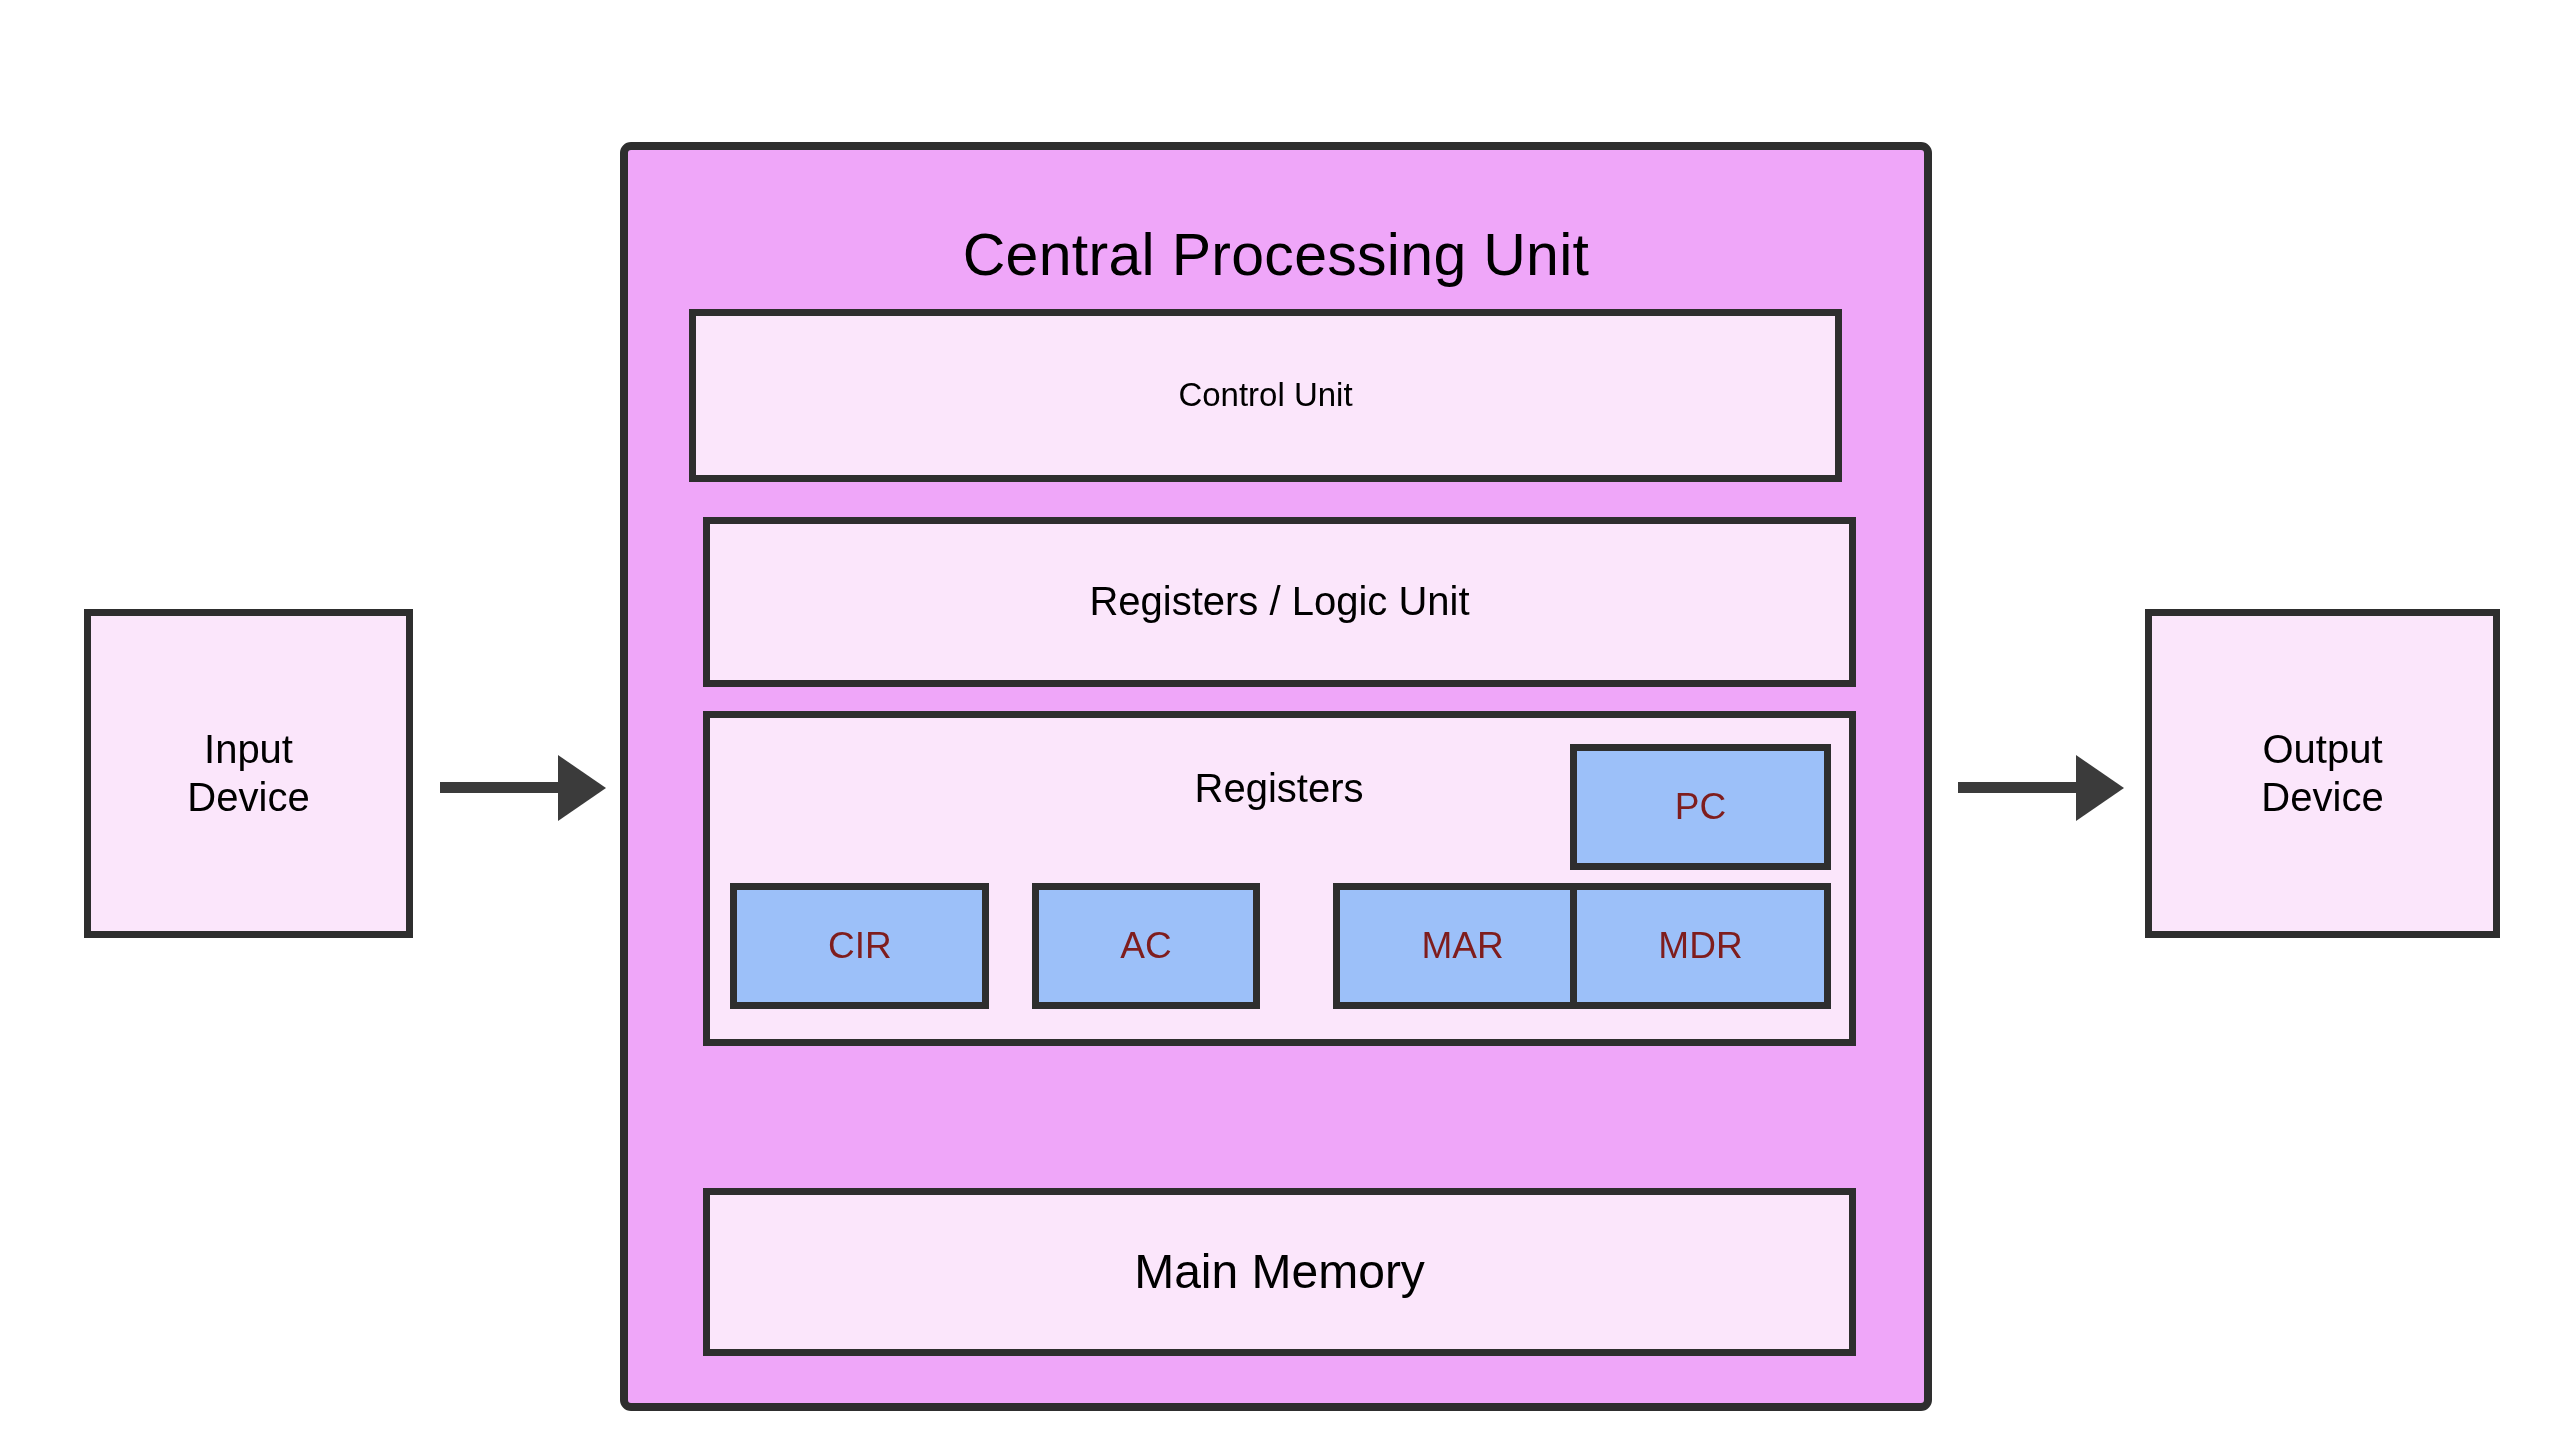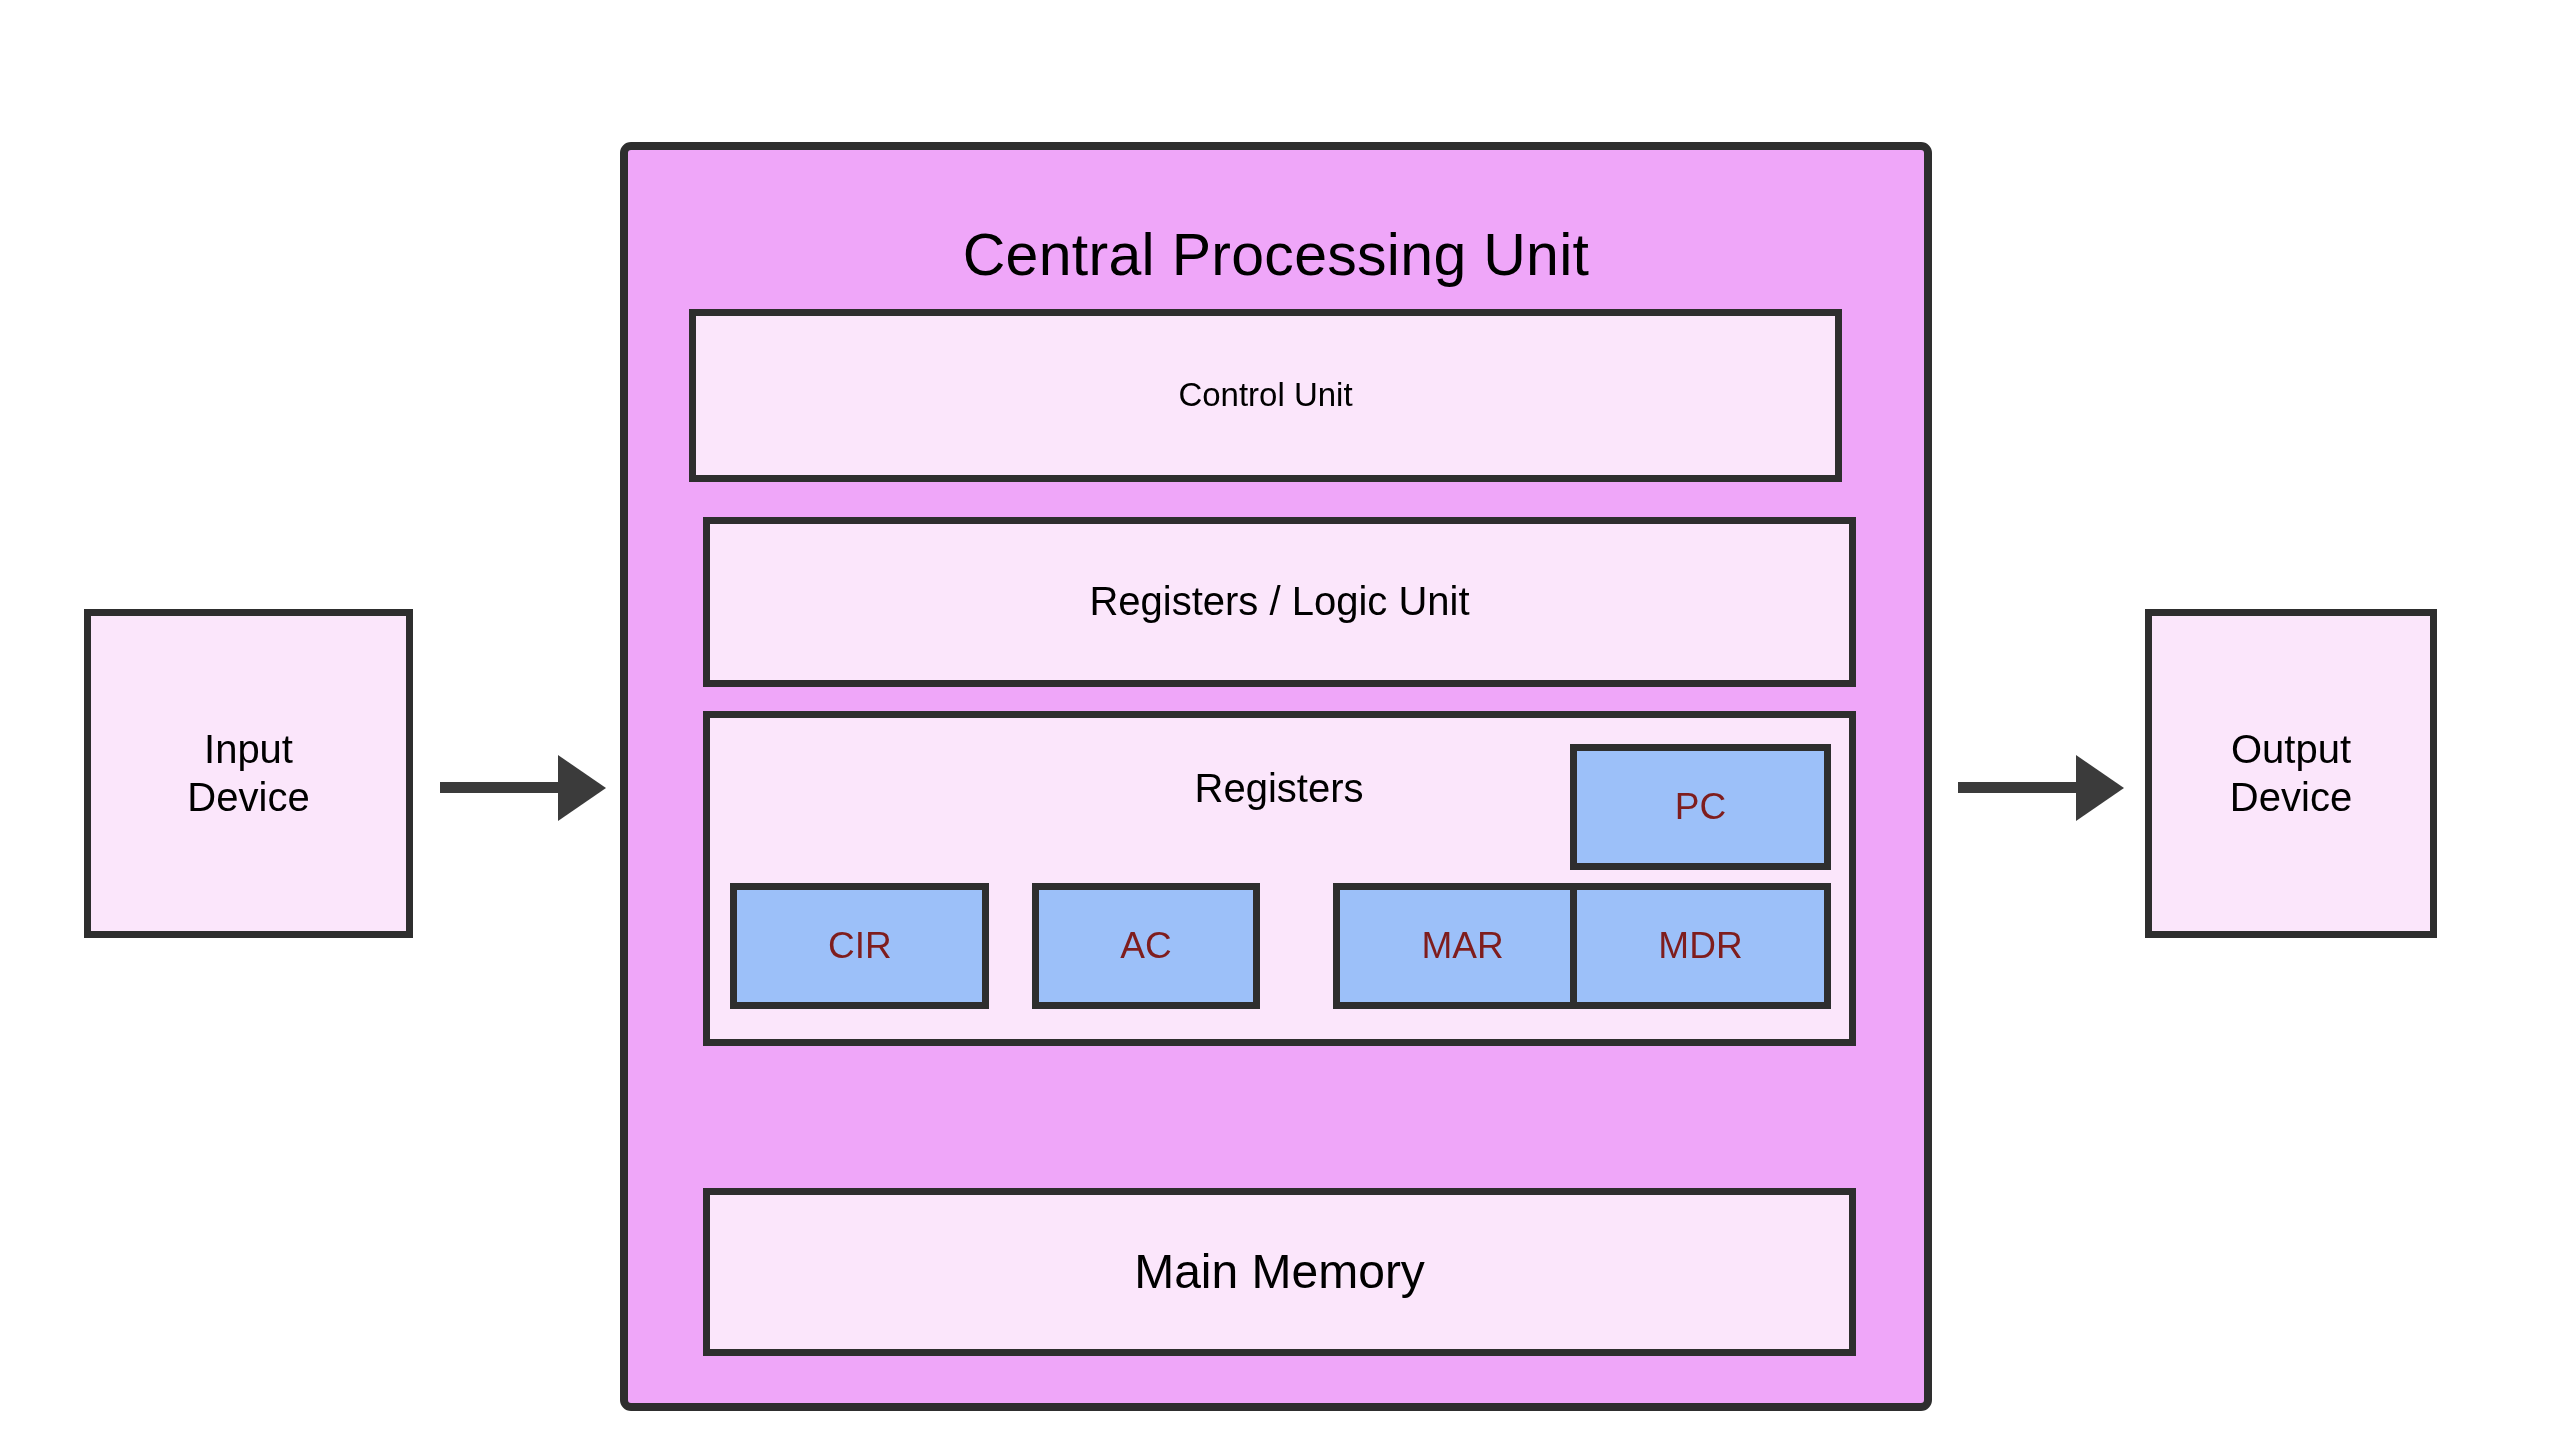--- a/index.html
+++ b/index.html
@@ -120,21 +120,21 @@
     top: 609px;
     width: 329px;
     height: 329px;
     background: #fbe6fb;
     font-size: 40px;
     flex-direction: column;
   }
   #output-device {
     left: 2145px;
     top: 609px;
-    width: 292px;
+    width: 355px;
     height: 329px;
     background: #fbe6fb;
     font-size: 40px;
     flex-direction: column;
   }
   .dev-line { display: block; }
 
   
   .arrow-wrap {
     position: absolute;

